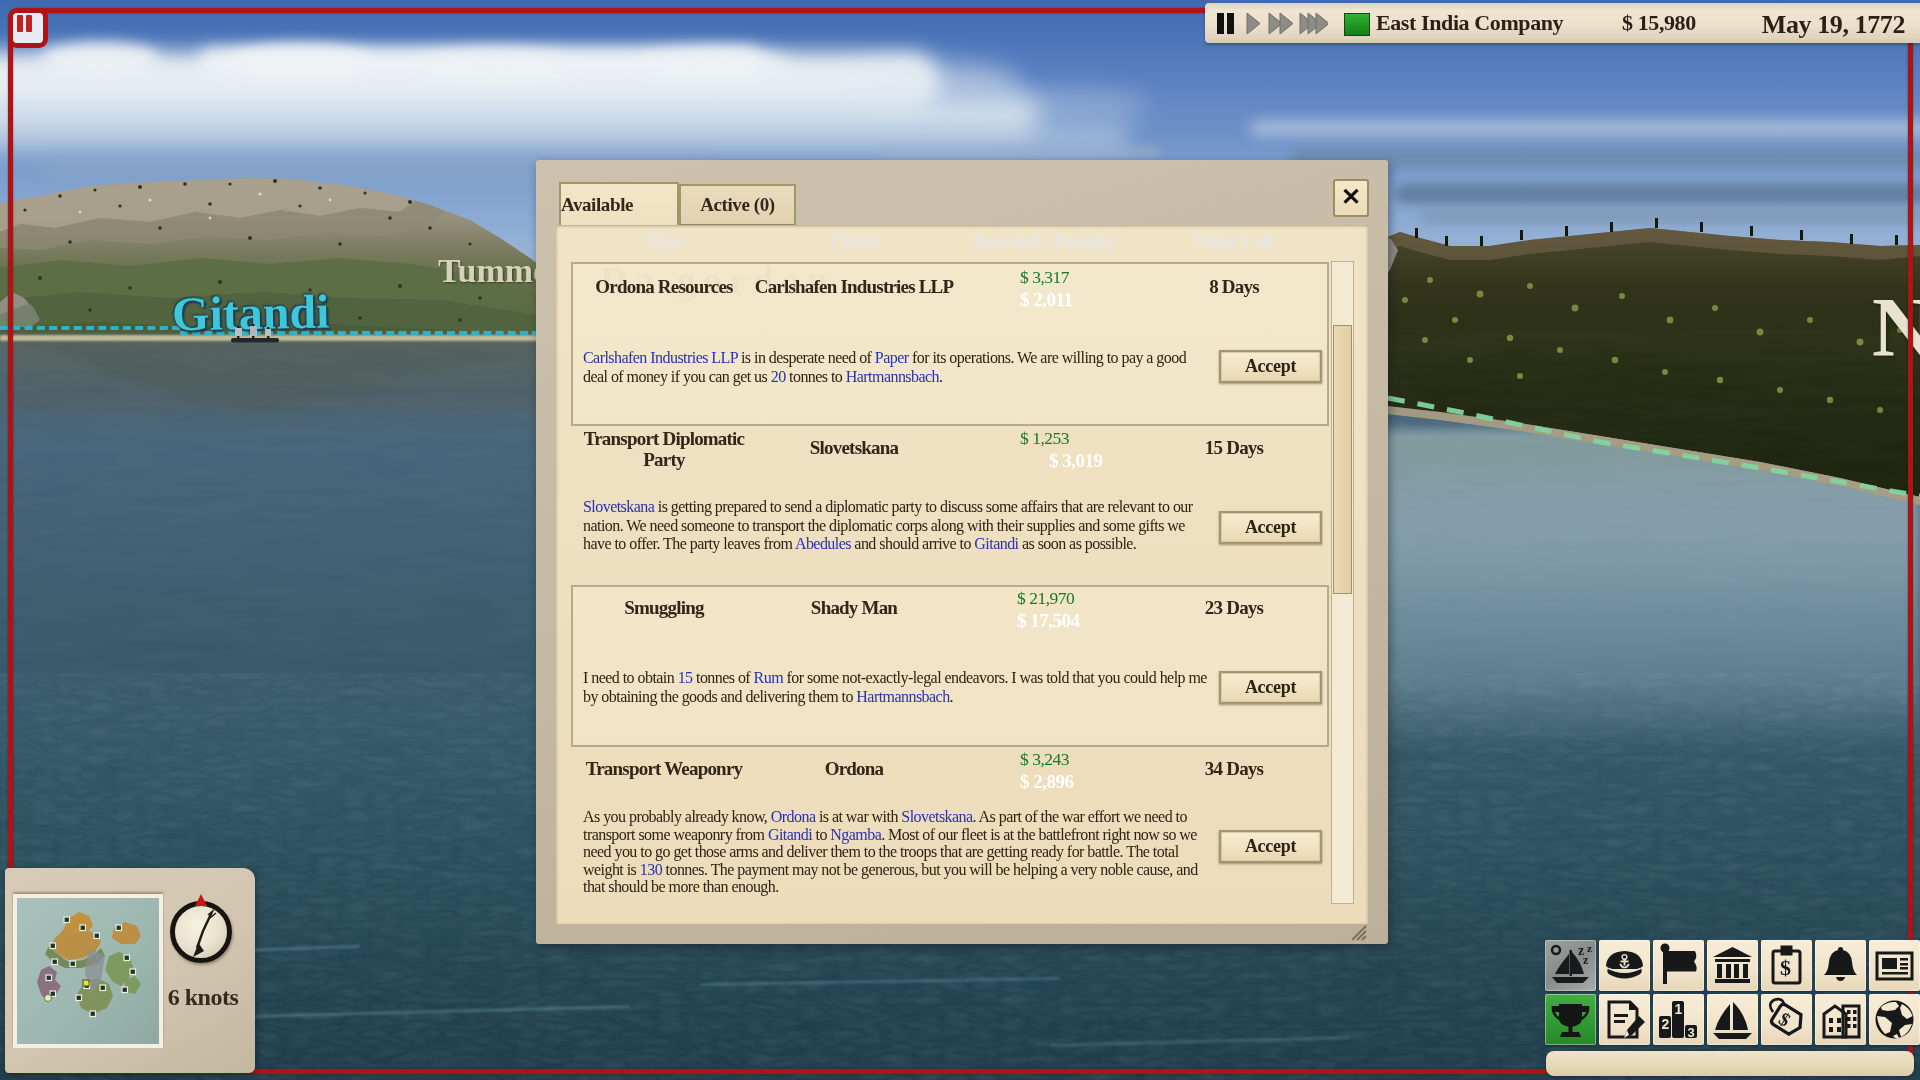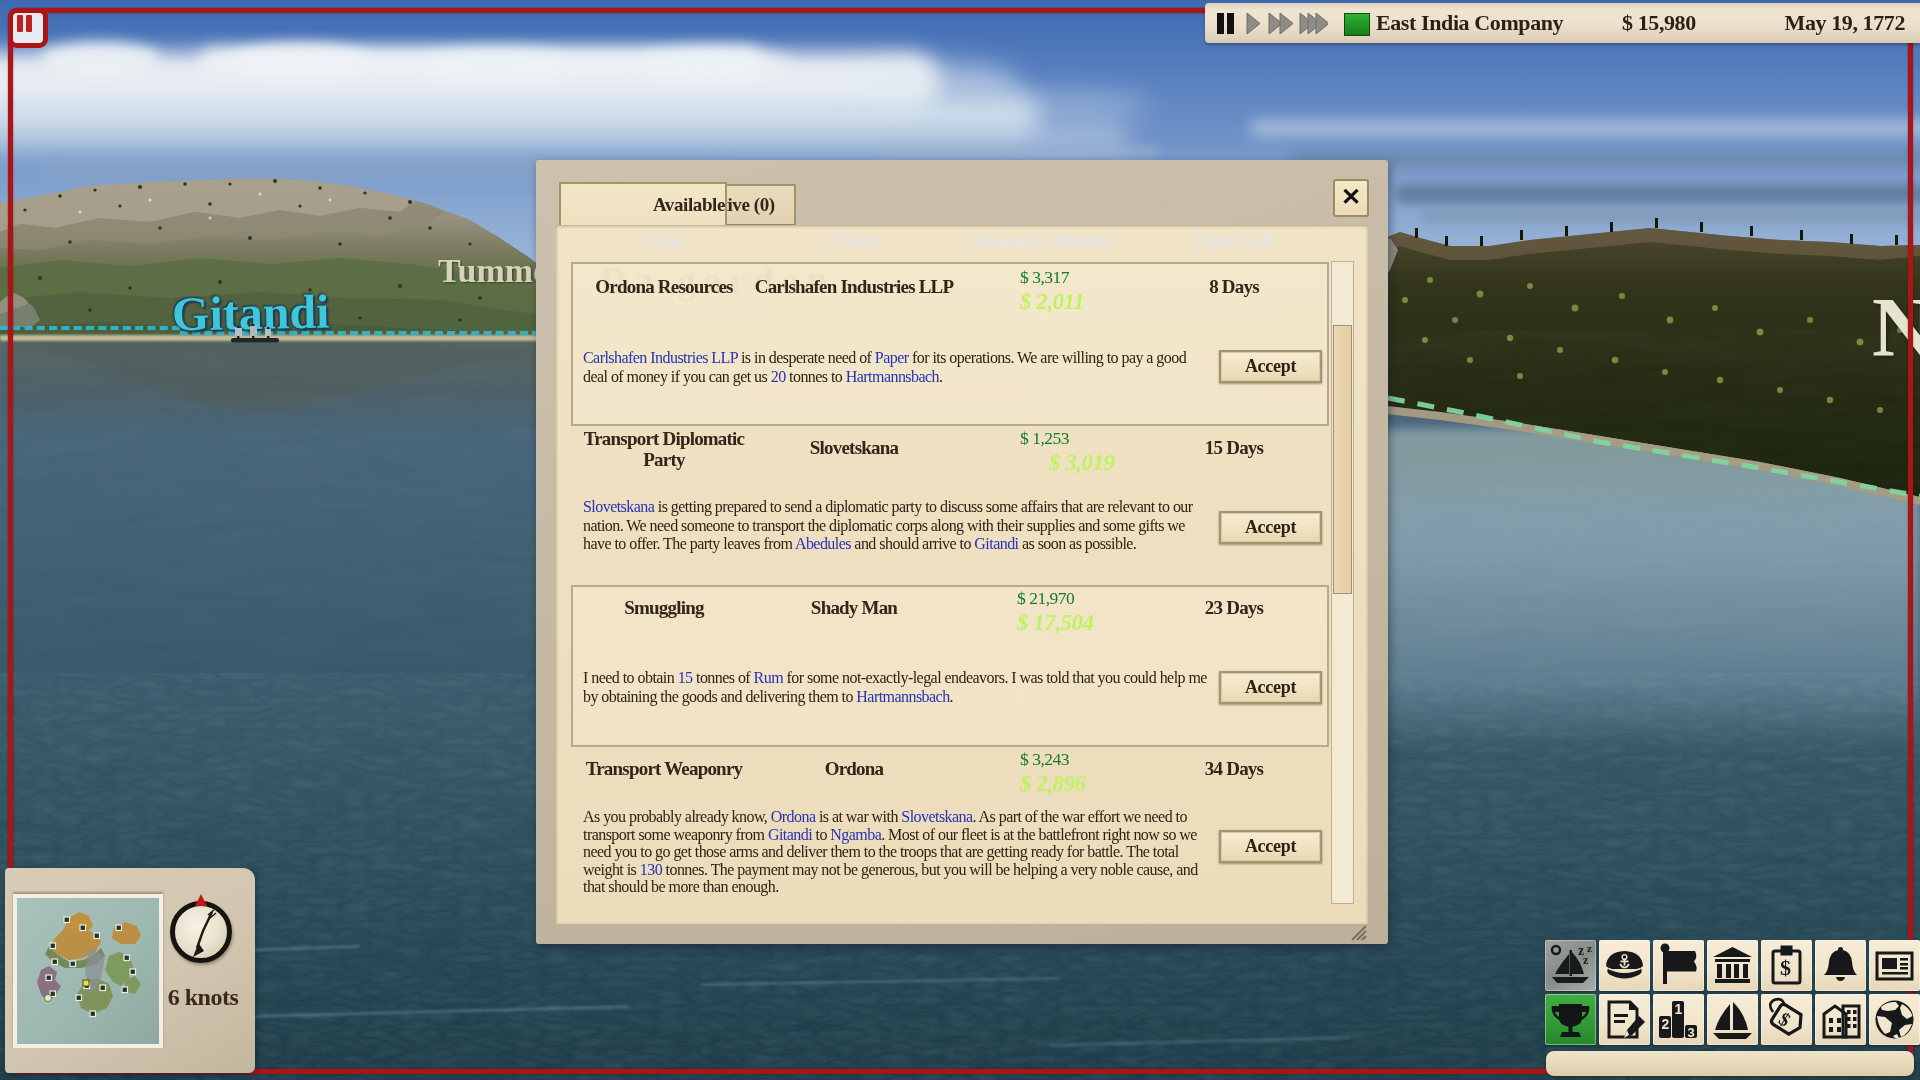--- a/index.html
+++ b/index.html
@@ -8,21 +8,21 @@
   .btn{width:99px;height:29px;background:linear-gradient(180deg,#f7ecd2 0%,#f0e2c2 55%,#e8d6b0 100%);border:2px solid #a39572;box-shadow:0 1px 2px rgba(80,60,30,.5),inset 0 0 0 1px #d9c9a4;text-align:center;font-size:18px;font-weight:bold;color:#2e2213;line-height:29px;letter-spacing:-0.3px;}
   .tile{width:51px;height:51px;background:linear-gradient(180deg,#f7ecd6 0%,#f1e4cb 60%,#e7d6b8 100%);border-radius:2px;box-shadow:0 1px 2px rgba(20,20,30,.55),inset 0 0 0 1px rgba(255,255,255,.4);}
   .tile svg{display:block;}
   .tgray{background:linear-gradient(145deg,#a8aaa6 0%,#8f928e 50%,#b5b7b2 100%);opacity:.92;}
   .tgreen{background:linear-gradient(180deg,#43ad44 0%,#2f9a33 60%,#27862c 100%);}
   .hdr{font-size:20px;font-weight:bold;color:#e5e5e5;text-align:center;letter-spacing:-0.3px;}
   .ttl{font-size:19px;font-weight:bold;color:#33251a;text-align:center;letter-spacing:-0.8px;line-height:21px;}
   .desc{font-size:16px;color:#2e2213;letter-spacing:-0.55px;line-height:18.5px;}
   .desc a{color:#2732b4;text-decoration:none;}
   .mg{font-size:17.5px;font-weight:normal;color:#157a28;letter-spacing:-0.5px;}
-  .mr{font-size:23px;font-weight:bold;color:#bef264;letter-spacing:-0.5px;font-style:italic;}
+  .mr{font-size:19px;font-weight:bold;color:#ffffff;letter-spacing:-0.5px;}
 </style>
 </head>
 <body>
 <div id="app">
 
   <div class="abs" id="sky" style="left:0;top:0;width:1920px;height:560px;background:linear-gradient(180deg,#3e69b0 0%,#4a74b8 6%,#5e84c2 16%,#7b9ccc 30%,#97b3d6 45%,#b0c6de 62%,#bfd2e2 80%,#c8d7e4 100%);"></div>
 
   <div class="abs" style="left:-80px;top:52px;width:1020px;height:60px;background:#edf1f4;border-radius:50px;filter:blur(10px);opacity:.97;"></div>
   <div class="abs" style="left:-60px;top:94px;width:1100px;height:44px;background:#dce7ef;border-radius:40px;filter:blur(12px);opacity:.88;"></div>
   <div class="abs" style="left:-30px;top:124px;width:1160px;height:28px;background:#c5d6e6;border-radius:30px;filter:blur(12px);opacity:.6;"></div>
@@ -237,33 +237,33 @@
       <path d="M23,1 L36,11.5 L23,22 Z"></path>
         <path d="M34,1 L47,11.5 L34,22 Z"></path>
       <path d="M54,1 L67,11.5 L54,22 Z"></path>
         <path d="M62,1 L75,11.5 L62,22 Z"></path>
         <path d="M70,1 L83,11.5 L70,22 Z"></path>
     </g>
   </svg>
   <div class="abs" style="left:1344px;top:13px;width:24px;height:21px;background:linear-gradient(180deg,#30b132 0%,#1f9422 60%,#187a1c 100%);border:1px solid #0e4a12;"></div>
   <div class="abs" style="left:1376px;top:10px;font-size:22px;font-weight:bold;color:#2c1f15;letter-spacing:-0.4px;">East India Company</div>
   <div class="abs" style="left:1622px;top:10px;font-size:22px;font-weight:bold;color:#2c1f15;letter-spacing:-0.4px;">$ 15,980</div>
-  <div class="abs" style="left:1750px;top:10px;width:155px;text-align:right;font-size:22px;font-weight:bold;color:#2c1f15;letter-spacing:-0.4px;">May 19, 1772</div>
+  <div class="abs" style="left:1750px;top:10px;width:155px;text-align:right;font-size:26px;font-weight:bold;color:#2c1f15;letter-spacing:-0.4px;">May 19, 1772</div>
 
   <div class="abs" id="dlg" style="left:536px;top:160px;width:852px;height:784px;background:linear-gradient(165deg,#cdc2ae 0%,#c5b9a4 50%,#bcb09a 100%);border-radius:3px;box-shadow:2px 4px 10px rgba(20,25,35,.45);"></div>
   <svg class="abs" style="left:536px;top:160px;" width="852" height="784" viewBox="0 0 852 784">
     <filter id="pnoise">
         <feTurbulence type="fractalNoise" baseFrequency="0.9" numOctaves="2" seed="3"></feTurbulence>
       <feColorMatrix type="matrix" values="0 0 0 0 0.45  0 0 0 0 0.38  0 0 0 0 0.25  0 0 0 0.5 0"></feColorMatrix>
     </filter>
     <rect x="0" y="0" width="852" height="784" filter="url(#pnoise)" opacity="0.05"></rect>
   </svg>
 
   <div class="abs" style="left:679px;top:184px;width:113px;height:38px;background:linear-gradient(180deg,#eadbbd 0%,#e2d2b1 100%);border:2px solid #a09767;border-bottom:2px solid #8f8758;text-align:center;font-size:19px;font-weight:bold;color:#33261a;line-height:38px;letter-spacing:-0.4px;">Active (0)</div>
-  <div class="abs" style="left:559px;top:182px;width:116px;height:44px;background:linear-gradient(180deg,#f3e6c8 0%,#eee0bf 100%);border:2px solid #a09767;border-bottom:none;text-align:right;font-size:19px;font-weight:bold;color:#33261a;line-height:42px;letter-spacing:-0.4px;padding-left:48px;">Available</div>
+  <div class="abs" style="left:559px;top:182px;width:116px;height:44px;background:linear-gradient(180deg,#f3e6c8 0%,#eee0bf 100%);border:2px solid #a09767;border-bottom:none;text-align:left;font-size:19px;font-weight:bold;color:#33261a;line-height:42px;letter-spacing:-0.4px;">Available</div>
 
   <div class="abs" style="left:1333px;top:179px;width:32px;height:34px;background:linear-gradient(180deg,#f5e8c8 0%,#ecdcb8 100%);border:2px solid #9a8d62;border-radius:3px;text-align:center;font-family:'Liberation Sans',sans-serif;font-size:24px;font-weight:bold;color:#111;line-height:32px;">✕</div>
 
   <div class="abs" style="left:556px;top:225px;width:812px;height:699px;background:linear-gradient(180deg,#f1e3c6 0%,#eedfc0 50%,#ecdcba 100%);box-shadow:inset 0 1px 3px rgba(90,75,50,.45);"></div>
 
   <div class="abs hdr" style="left:594px;top:230px;width:140px;">Type</div>
   <div class="abs hdr" style="left:784px;top:230px;width:140px;">Client</div>
   <div class="abs hdr" style="left:944px;top:230px;width:200px;">Reward / Penalty</div>
   <div class="abs hdr" style="left:1154px;top:230px;width:160px;">Time Left</div>
 

